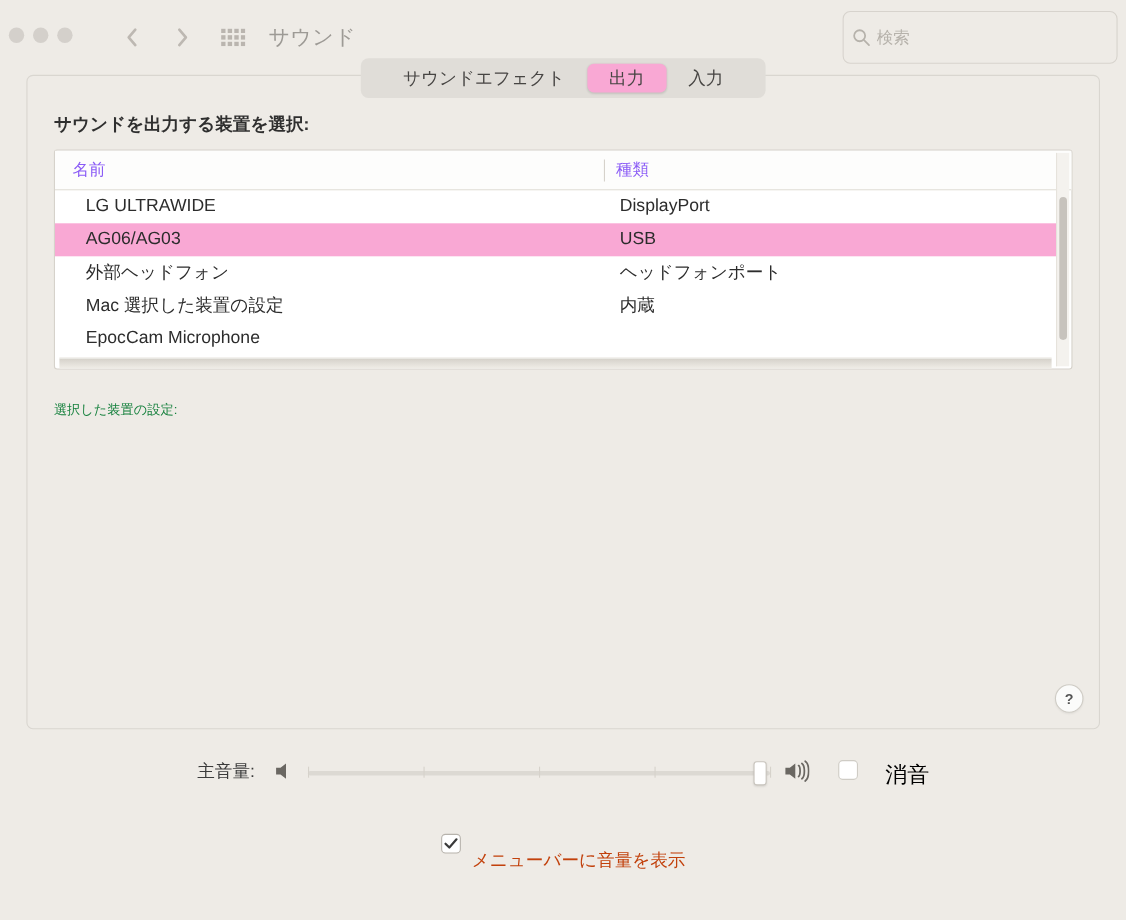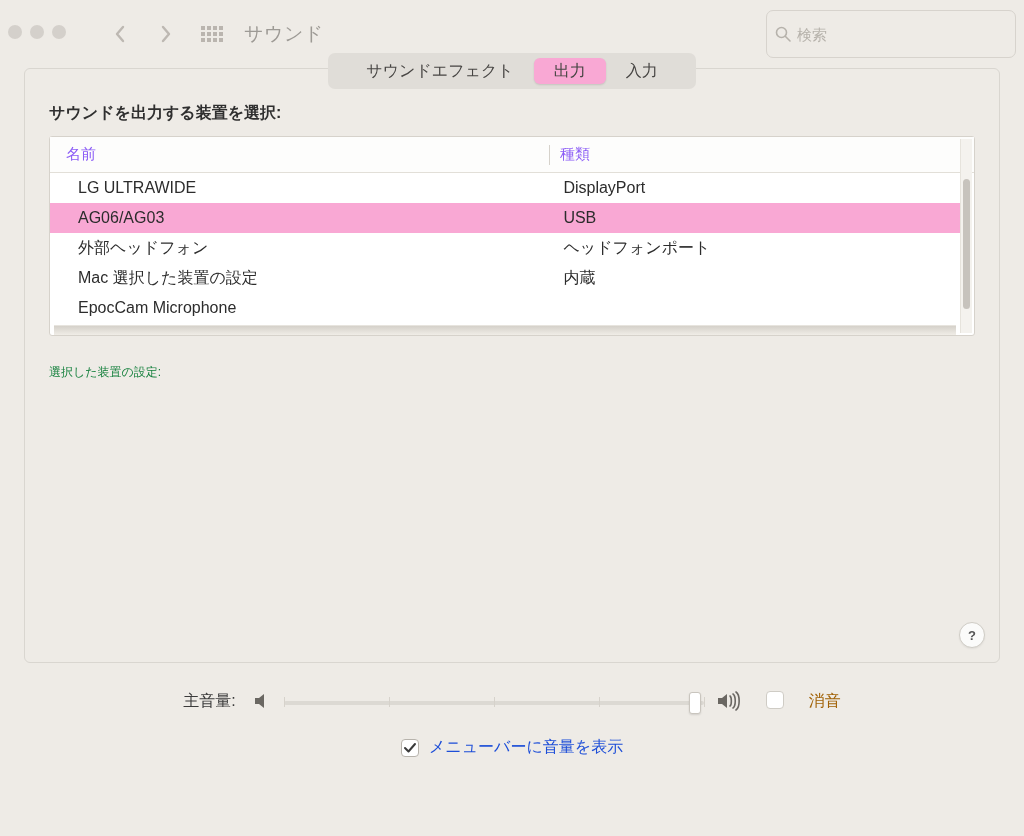--- a/index.html
+++ b/index.html
@@ -189,32 +189,32 @@
   }
   .slider .tick {
     position:absolute; top:6px; width:1px; height:10px; background:#d6d2cb;
   }
   .slider .thumb {
     position:absolute; top:50%; transform:translate(-50%,-50%);
     width:12px; height:22px; background:#fff; border:1px solid #c9c5be;
     border-radius:3px; box-shadow:0 1px 2px rgba(0,0,0,.12);
   }
   .mute-check { width:18px; height:18px; border:1px solid #cfccc5; border-radius:4px; background:#fff; margin-left:14px;}
-  .mute-label { font-size:16px; color:#a16207;margin-left:13px; }
+  .mute-label { font-size:20px; color:#000000;margin-left:13px; }
 
   .menubar-row {
     display:flex; align-items:center; justify-content:center; gap:10px;
   }
   .cb {
     width:18px; height:18px; border:1px solid #b7b3ac; border-radius:4px;
     background:#fff; display:flex; align-items:center; justify-content:center;
     color:#3a3a3a;
   }
   .cb svg { width:14px; height:14px; }
-  .menubar-label { font-size:16px; color:#1d4ed8; }
+  .menubar-label { font-size:16px; color:#c2410c;margin-top:32px; }
 
   svg { display:block; }
 </style>
 </head>
 <body>
 
 <div class="toolbar">
   <div class="traffic">
     <div class="dot"></div>
     <div class="dot"></div>

